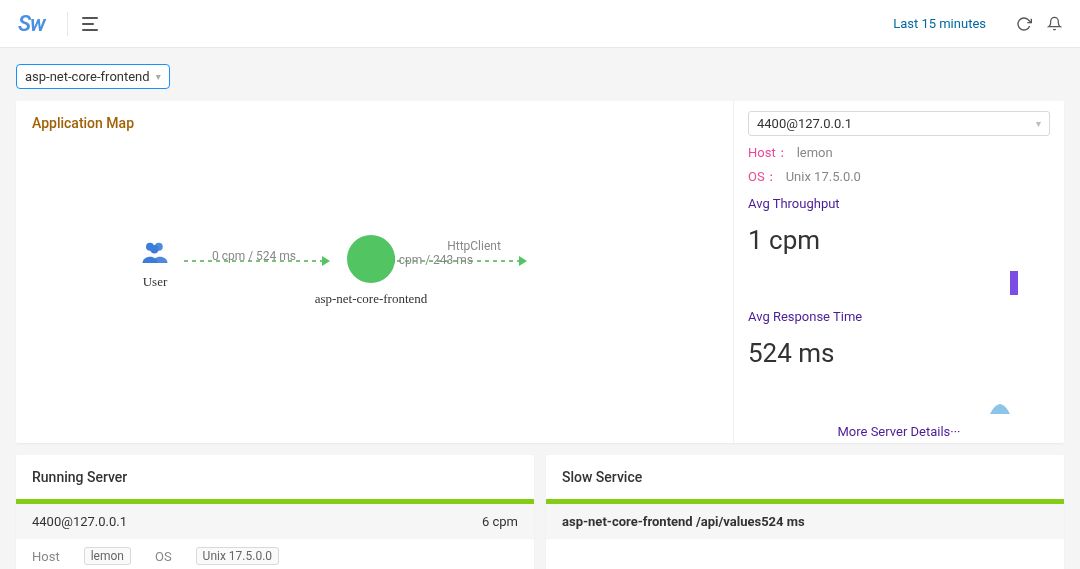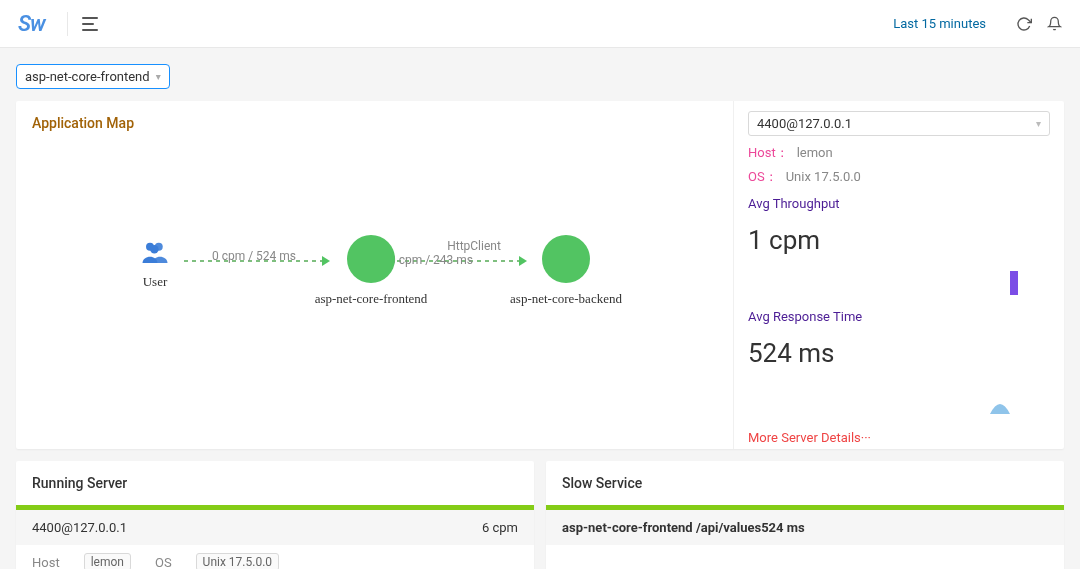--- a/index.html
+++ b/index.html
@@ -127,22 +127,22 @@
     .spark { position: relative; height: 50px; margin-top: 4px; }
     .spark-bar {
       position: absolute; right: 32px; bottom: 14px;
       width: 8px; height: 24px; background: #7b4de6;
     }
     .spark-area {
       position: absolute; right: 28px; bottom: 8px;
       width: 44px; height: 22px;
     }
     .more-link {
-      text-align: left; font-size: 13px; color: #ef4444;
-      cursor: pointer; margin-top: 8px;
+      text-align: center; font-size: 13px; color: #4c1d95;
+      cursor: pointer; margin-top: 2px;
     }
     
     
     .bottom-row { display: flex; gap: 12px; }
     .bottom-card { flex: 1; background: #fff; border-radius: 2px; box-shadow: 0 1px 2px rgba(0,0,0,0.05); }
     .bt-title { padding: 14px 16px; font-size: 14px; font-weight: 500; border-bottom: 5px solid #84cc16; }
     .server-row {
       padding: 10px 16px; background: #f6f6f6;
       display: flex; justify-content: space-between; align-items: center;
       font-size: 13px;
@@ -226,24 +226,20 @@
               </svg>
           </div>
           <div class="node-label">User</div>
         </div>
 
         <div class="topo-node" style="left:295px; top:90px; width:120px;">
           <div class="node-circle"></div>
           <div class="node-label">asp-net-core-frontend</div>
         </div>
 
-        <div class="topo-node" style="left:490px; top:90px; width:120px;">
-          <div class="node-circle"></div>
-          <div class="node-label">asp-net-core-backend</div>
-        </div>
       </div>
     </div>
 
     <div class="app-map-right">
       <div class="inst-select">
         <span>4400@127.0.0.1</span>
         <span class="chev">▾</span>
       </div>
       <div class="kv">
         <span class="k">Host：</span><span class="v">lemon</span>

